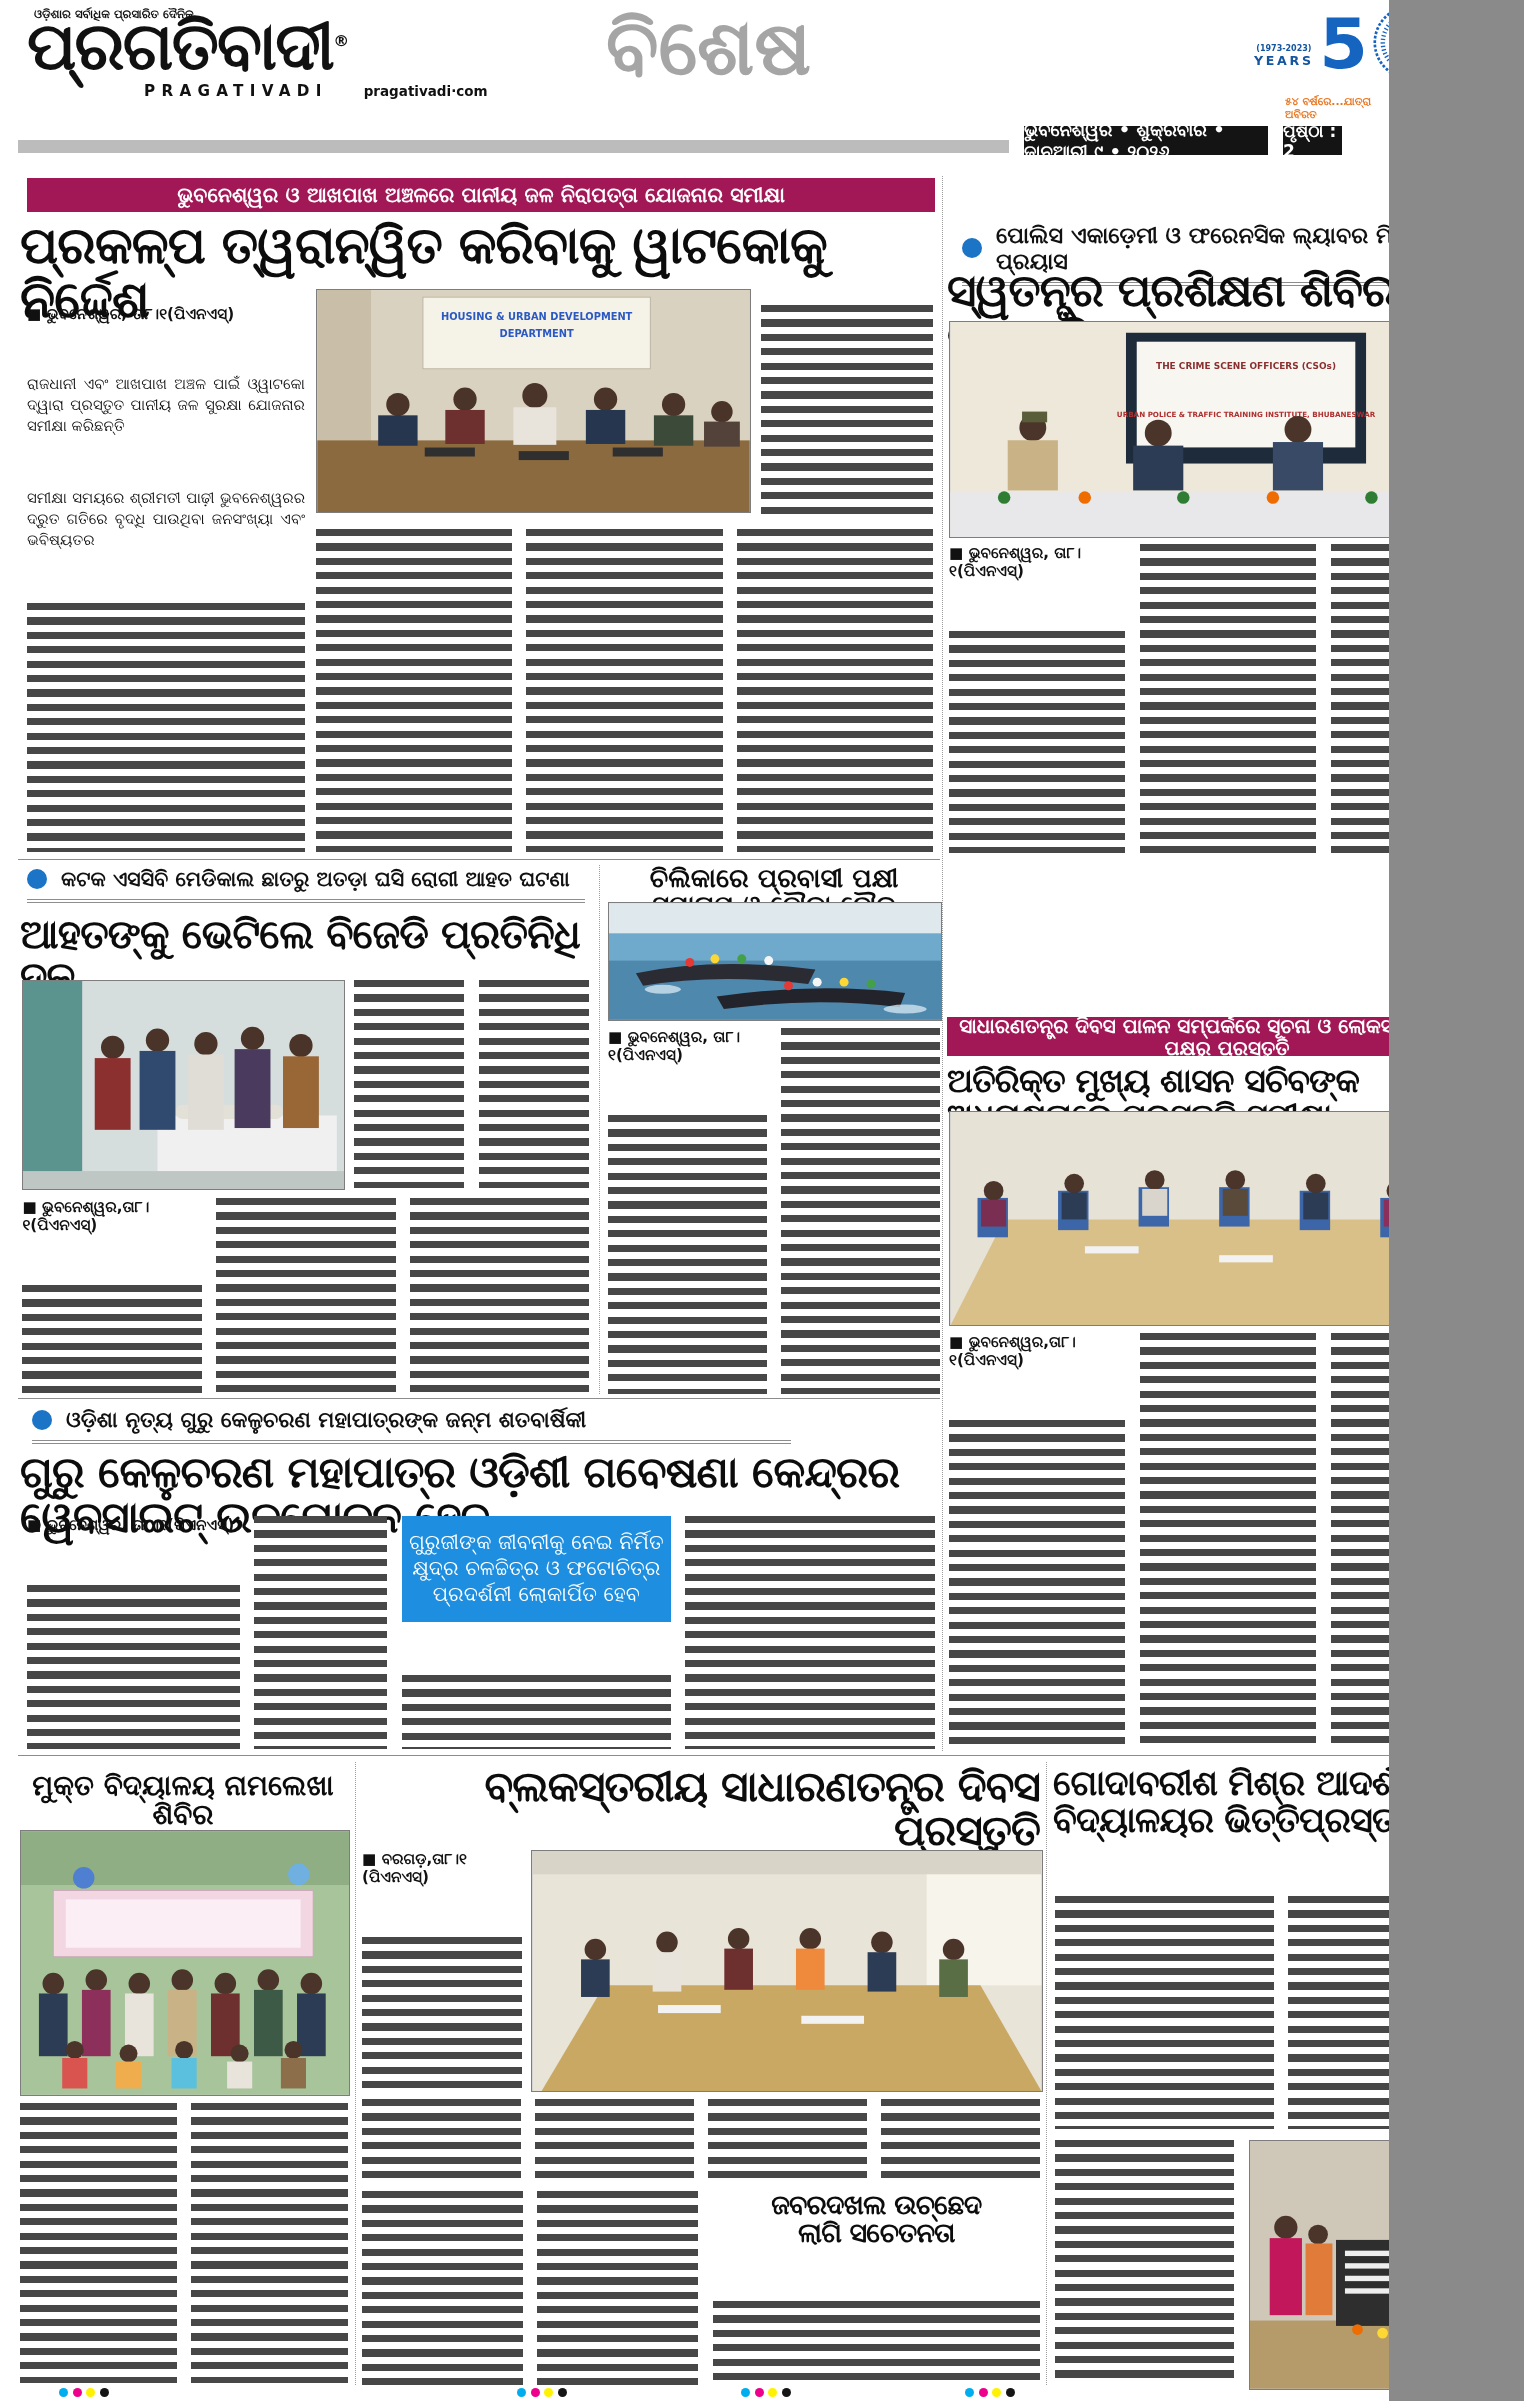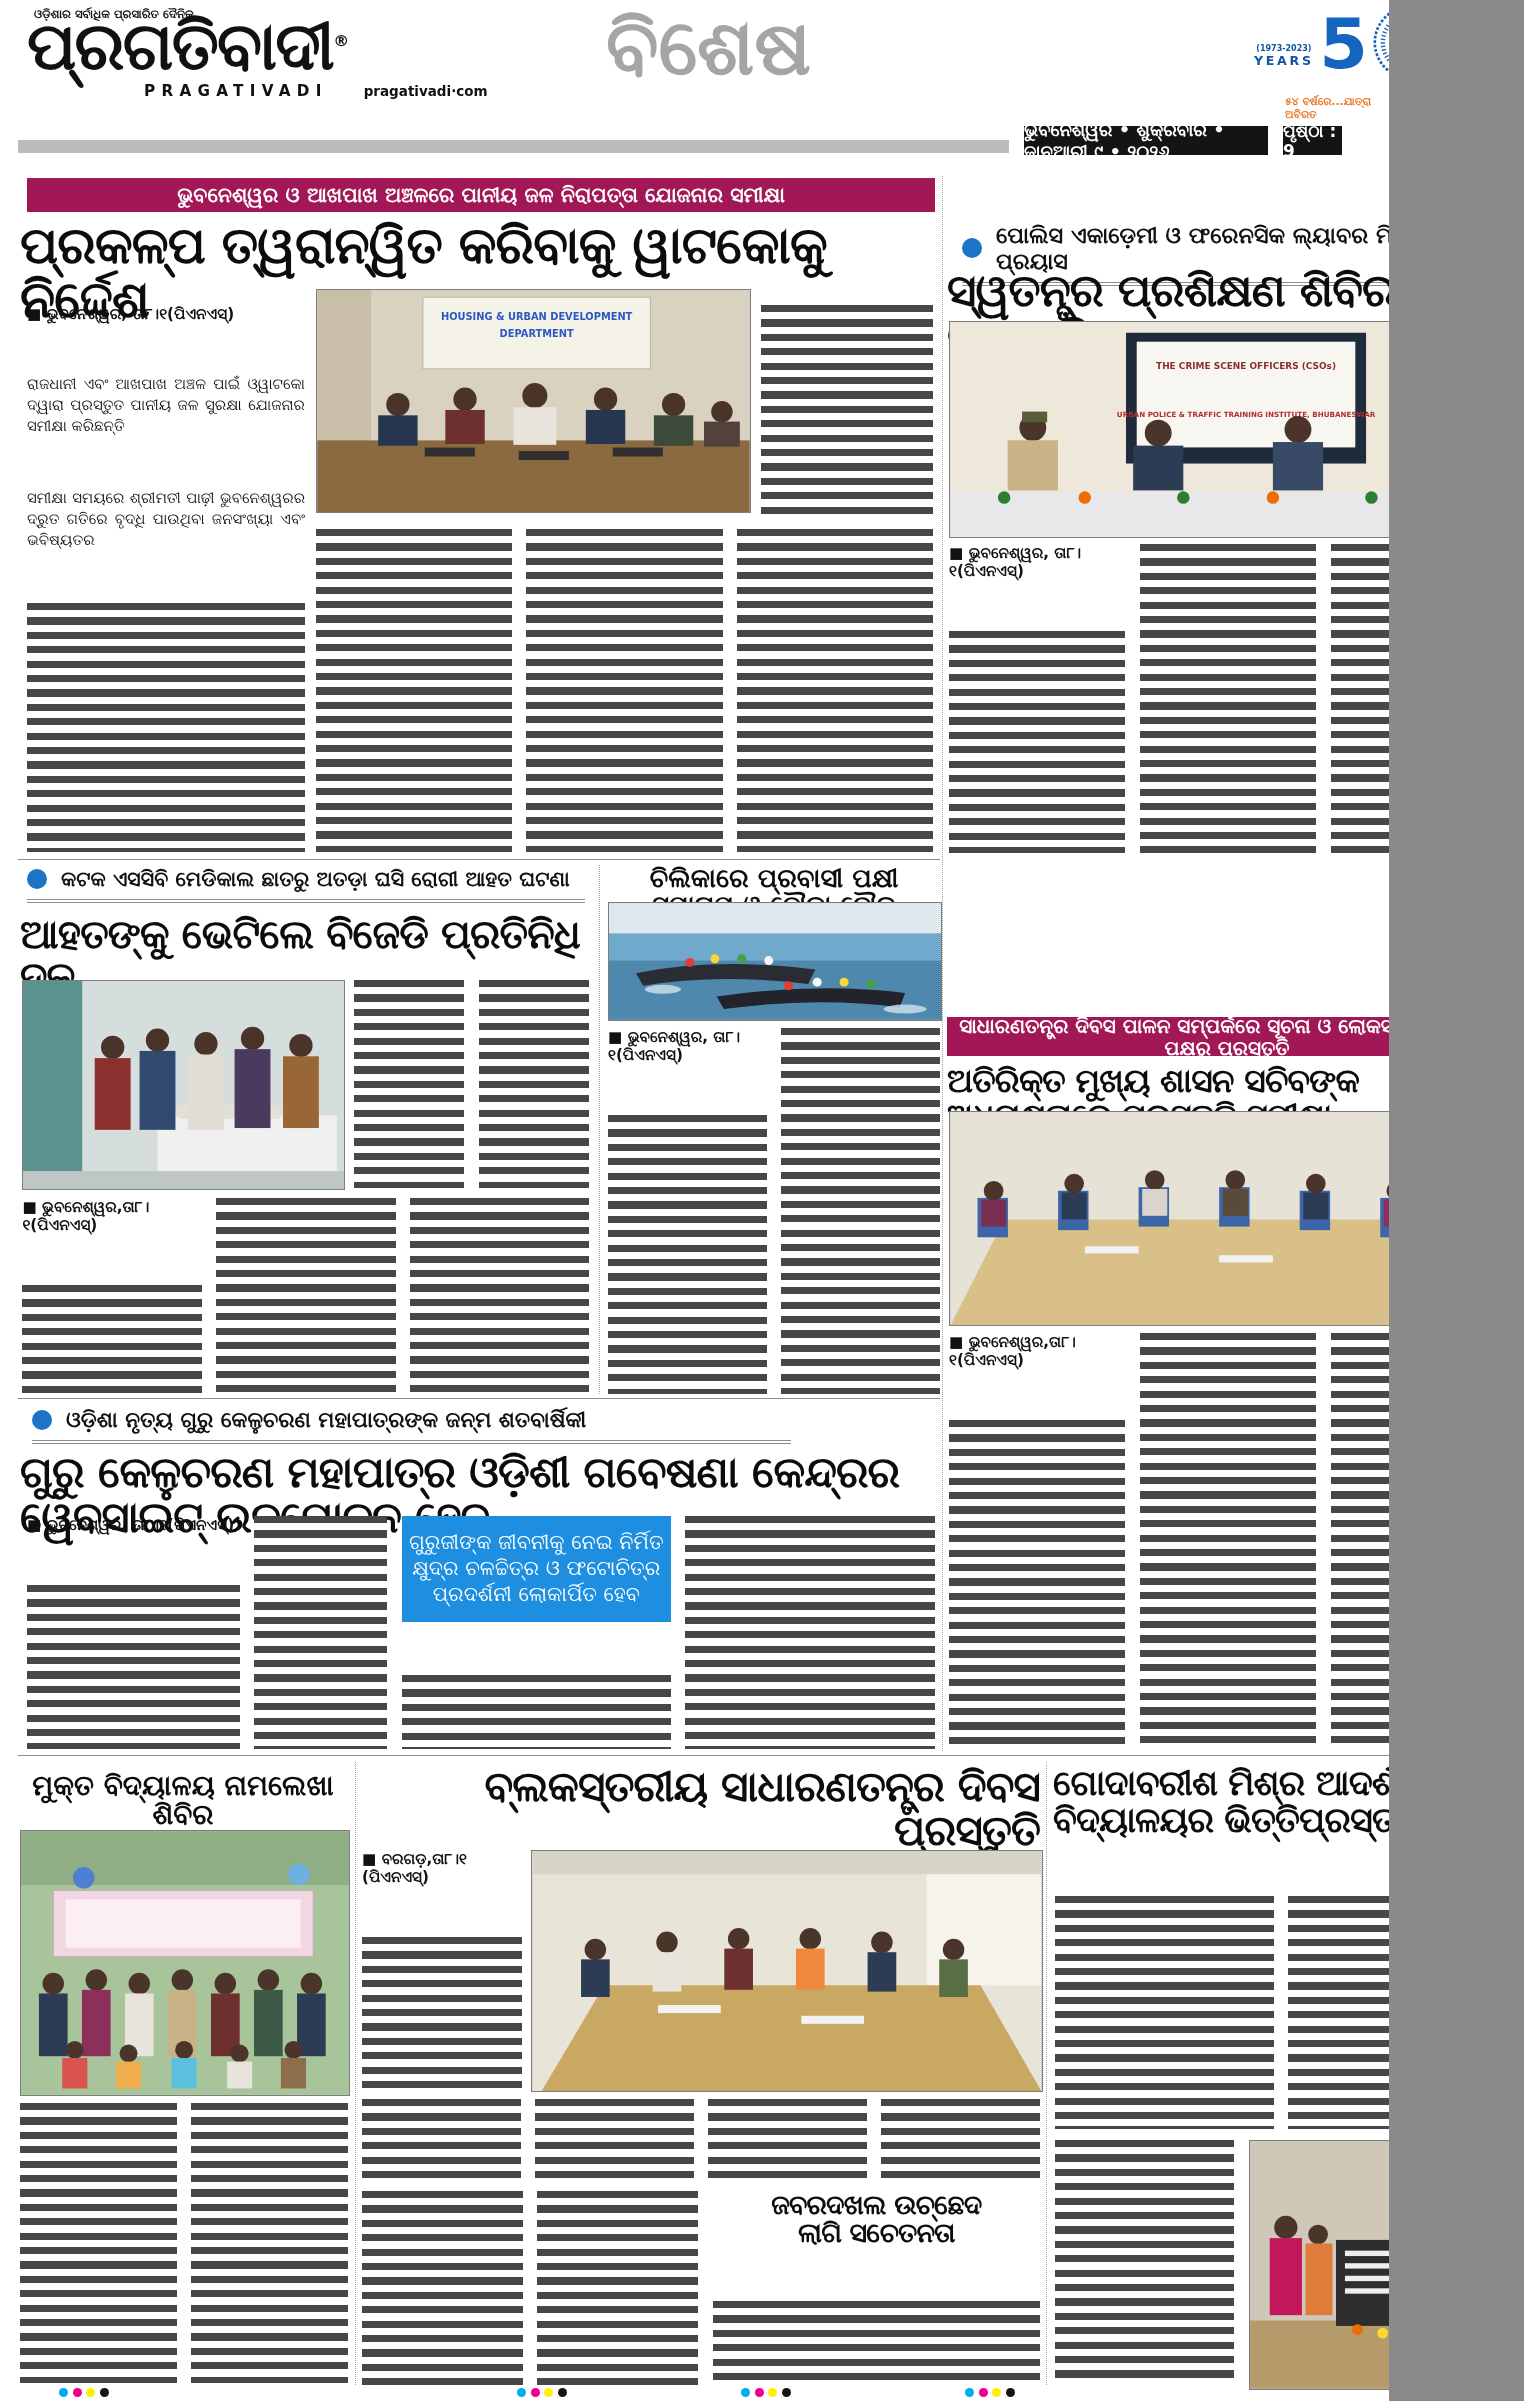--- a/index.html
+++ b/index.html
@@ -64,21 +64,21 @@
           <circle cx="42" cy="42" r="10" fill="none" stroke="#1565c0" stroke-width="3" stroke-dasharray="2 2"></circle>
           <circle cx="42" cy="42" r="3.5" fill="#1565c0"></circle>
         </svg>
       </span>
     </div>
   </div>
   <div class="abs" style="left:1285px;top:95px;font-size:10.8px;font-weight:bold;color:#E87722;">୫୪ ବର୍ଷରେ...ଯାତ୍ରା ଅବିରତ</div>
 
   <div class="abs" style="left:18px;top:140px;width:991px;height:12.6px;background:#bcbcbc;"></div>
   <div class="abs datebar" style="left:1024px;top:126px;width:244px;height:29px;font-size:18px;">ଭୁବନେଶ୍ୱର • ଶୁକ୍ରବାର • ଜାନୁଆରୀ ୯ • ୨୦୨୬</div>
-  <div class="abs datebar" style="left:1283px;top:126px;width:59px;height:29px;font-size:17px;">ପୃଷ୍ଠା : 9</div>
+  <div class="abs datebar" style="left:1283px;top:126px;width:59px;height:29px;font-size:17px;">ପୃଷ୍ଠା : 2</div>
 
   <div class="abs kicker-bar" style="left:27px;top:178px;width:908px;height:34px;font-size:20.6px;">ଭୁବନେଶ୍ୱର ଓ ଆଖପାଖ ଅଞ୍ଚଳରେ ପାନୀୟ ଜଳ ନିରାପତ୍ତା ଯୋଜନାର ସମୀକ୍ଷା</div>
   <div class="abs headline" style="left:20px;top:219px;width:917px;font-size:51px;">ପ୍ରକଳ୍ପ ତ୍ୱରାନ୍ୱିତ କରିବାକୁ ୱାଟକୋକୁ ନିର୍ଦ୍ଦେଶ</div>
 
   <div class="abs fillcol" style="left:27px;top:305px;width:278px;height:547px;">
     <p class="byline">■ ଭୁବନେଶ୍ୱର, ତା୮।୧(ପିଏନଏସ୍)</p>
     <p class="snippet">ରାଜଧାନୀ ଏବଂ ଆଖପାଖ ଅଞ୍ଚଳ ପାଇଁ ଓ୍ୱାଟକୋ ଦ୍ୱାରା ପ୍ରସ୍ତୁତ ପାନୀୟ ଜଳ ସୁରକ୍ଷା ଯୋଜନାର ସମୀକ୍ଷା କରିଛନ୍ତି</p>
     <p class="snippet">ସମୀକ୍ଷା ସମୟରେ ଶ୍ରୀମତୀ ପାଢ଼ୀ ଭୁବନେଶ୍ୱରର ଦ୍ରୁତ ଗତିରେ ବୃଦ୍ଧି ପାଉଥିବା ଜନସଂଖ୍ୟା ଏବଂ ଭବିଷ୍ୟତର</p>
     <div class="tl"></div>
   </div>

